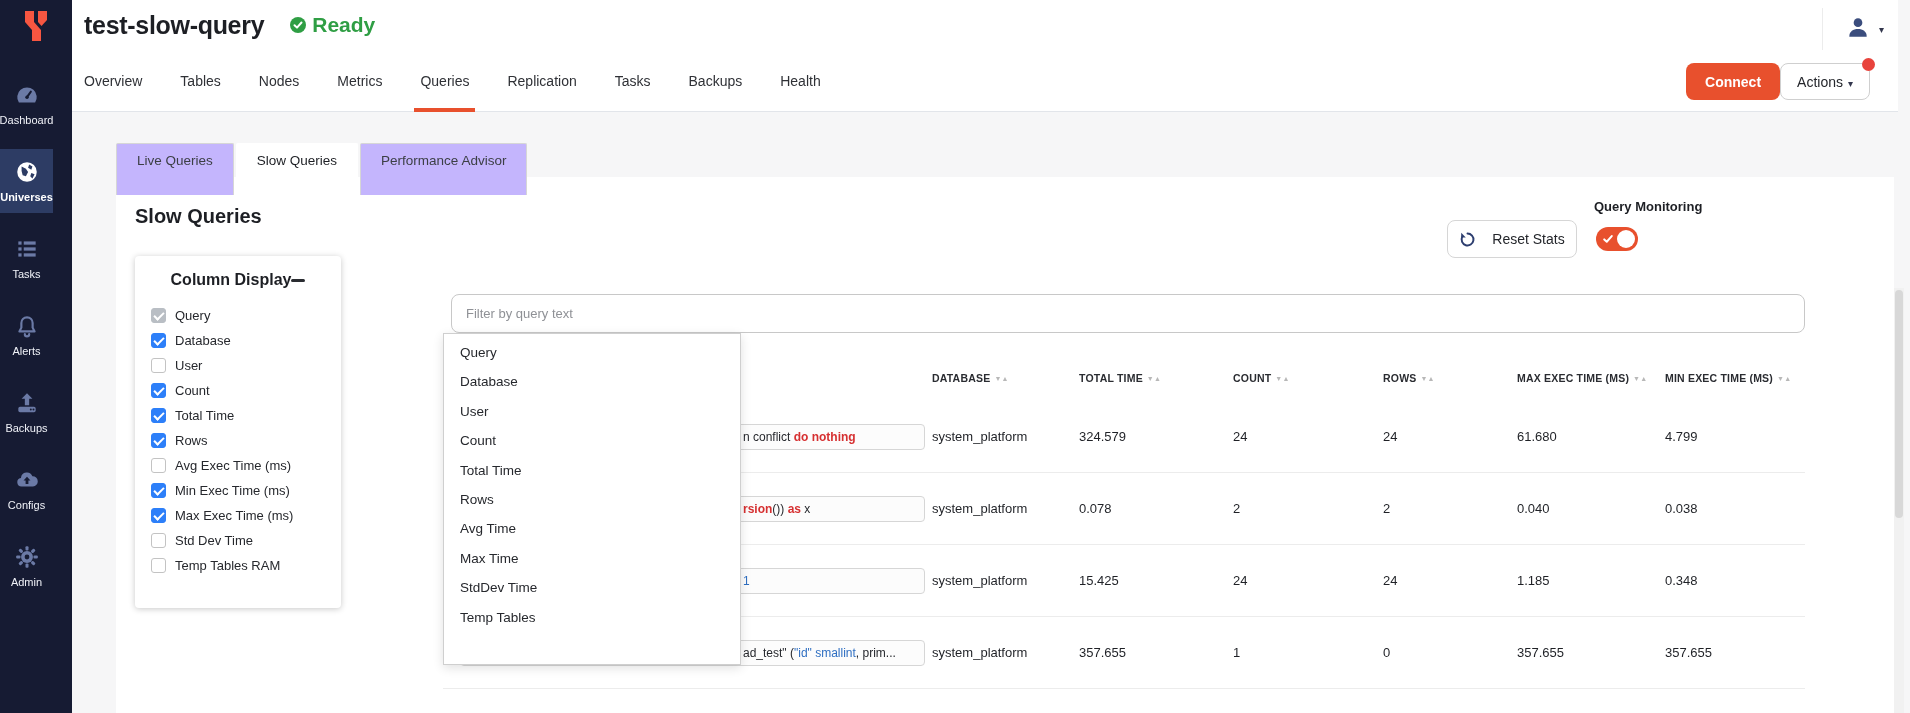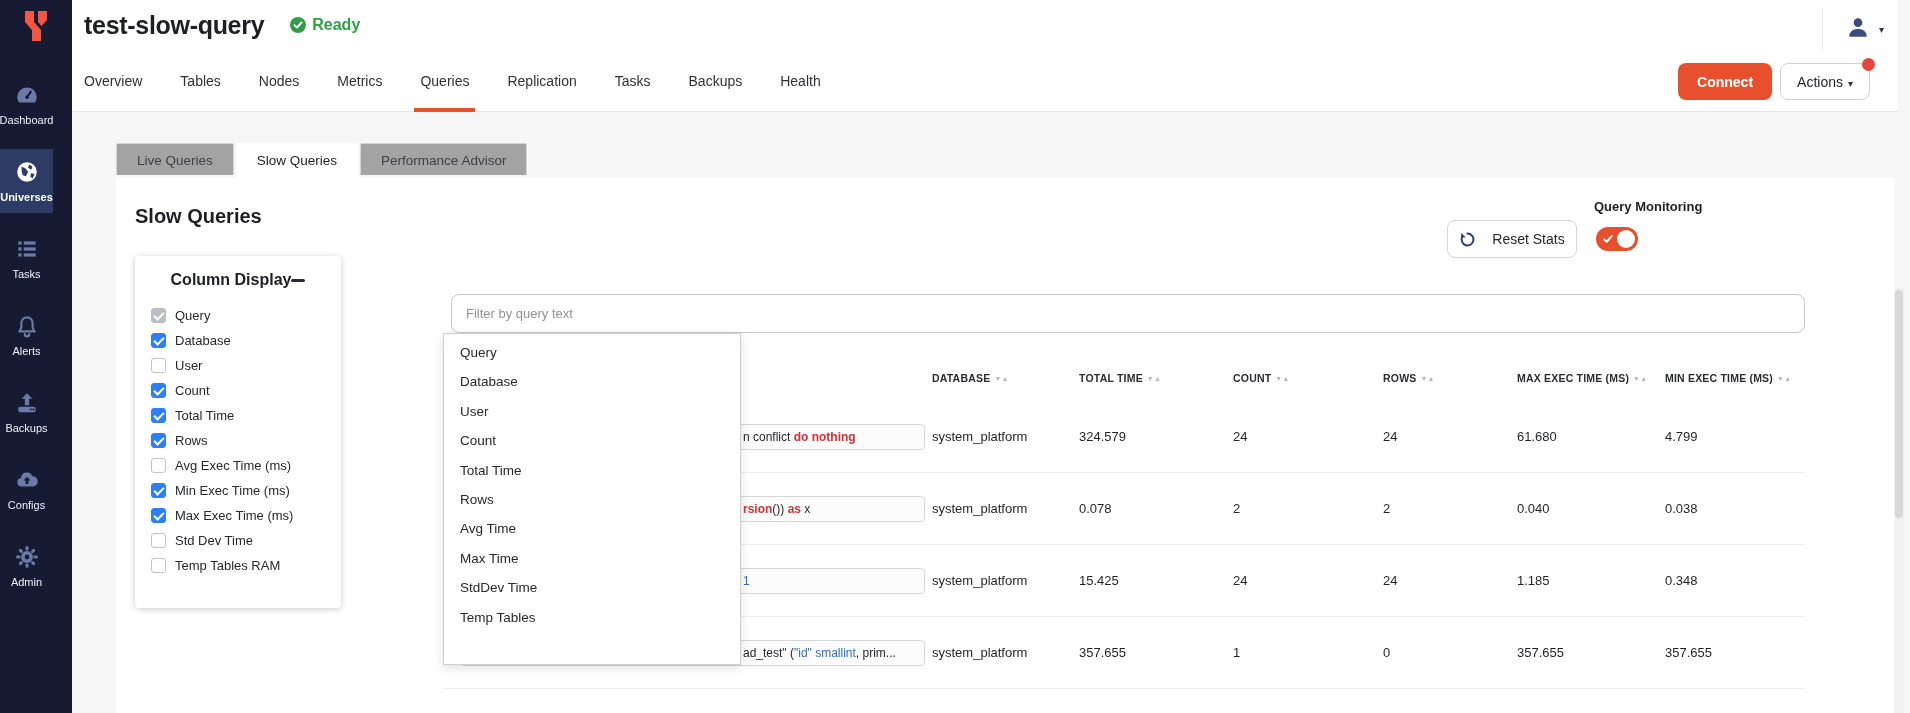--- a/index.html
+++ b/index.html
@@ -14,35 +14,35 @@
   .side-item .side-icon { color:#6b7aa6; display:flex; }
   .side-item .side-label { color:#f0f2f8; font-size:11px; }
   .side-item.active { background:#2d3c64; }
   .side-item.active .side-icon { color:#ffffff; }
   .side-item.active .side-label { color:#ffffff; font-weight:bold; }
 
   
   .header { position:absolute; left:60px; top:0; width:1838px; height:112px; background:#ffffff; border-bottom:1px solid #e2e5ea; z-index:40; }
   .header-row1 { position:absolute; left:0; top:0; right:0; height:50px; display:flex; align-items:center; }
   .uni-title { font-size:25px; font-weight:bold; color:#1d1f24; margin-left:24px; letter-spacing:-0.3px; }
-  .ready-badge { display:flex; align-items:center; gap:6px; margin-left:26px; color:#2f9e44; font-size:16px; font-weight:bold; }
+  .ready-badge { display:flex; align-items:center; gap:6px; margin-left:26px; color:#2f9e44; font-size:21px; font-weight:bold; }
   .header-right { position:absolute; right:14px; top:8px; height:42px; display:flex; align-items:center; gap:8px; border-left:1px solid #ececec; padding-left:22px; }
   .avatar-caret { font-size:10px; color:#33374d; }
   .nav-tabs { position:absolute; left:24px; top:50px; height:62px; display:flex; align-items:center; gap:38px; }
   .nav-tab { font-size:14px; color:#2f3136; cursor:pointer; position:relative; height:62px; display:flex; align-items:center; }
   .nav-tab.active::after { content:""; position:absolute; left:-6px; right:-6px; bottom:0; height:4px; background:#e8502d; }
-  .hdr-buttons { position:absolute; right:28px; top:63px; display:flex; gap:8px; }
+  .hdr-buttons { position:absolute; right:28px; top:63px; display:flex; }
   .btn-connect { background:#e8502d; color:#fff; font-weight:bold; font-size:14px; border:none; border-radius:8px; padding:0 19px; height:37px; cursor:pointer; }
   .btn-actions { position:relative; background:#fff; color:#24262b; font-size:14px; border:1px solid #cfcfcf; border-radius:8px; padding:0 16px; height:37px; cursor:pointer; }
   .btn-actions .caret { font-size:10px; color:#33374d; margin-left:5px; }
   .notif-dot { position:absolute; top:-6px; right:-6px; width:13px; height:13px; background:#e8433c; border-radius:50%; }
 
   
   .subtabs { position:absolute; left:116px; top:143px; display:flex; gap:2px; z-index:30; }
-  .subtab { height:32px; line-height:34px; padding:0 20px; font-size:13.5px; color:#3c3f45; background:#a3a3a3; border:1px solid #d6d6d6; border-bottom:none; border-radius:2px 2px 0 0; cursor:pointer; }
+  .subtab { height:52px; line-height:34px; padding:0 20px; font-size:13.5px; color:#3c3f45; background:#c4b5fd; border:1px solid #d6d6d6; border-bottom:none; border-radius:2px 2px 0 0; cursor:pointer; }
   .subtab.active { background:#ffffff; border-color:#ffffff; height:35px; color:#1d1f24; }
 
   
   .panel { position:absolute; left:116px; top:177px; width:1778px; height:536px; background:#ffffff; z-index:20; }
   .page-heading { position:absolute; left:19px; top:28px; font-size:20px; font-weight:bold; color:#1d1f24; }
   .btn-reset { position:absolute; left:1331px; top:43px; width:130px; height:38px; background:#fff; border:1px solid #d6d6d6; border-radius:8px; font-size:14px; color:#24262b; display:flex; align-items:center; justify-content:center; gap:16px; cursor:pointer; }
   .qm-label { position:absolute; left:1478px; top:22px; font-size:13px; font-weight:bold; color:#1d1f24; }
   .toggle { position:absolute; left:1480px; top:50px; width:42px; height:24px; border-radius:12px; background:#e8502d; cursor:pointer; }
   .toggle .knob { position:absolute; right:3px; top:3px; width:18px; height:18px; background:#fff; border-radius:50%; }
   .toggle svg { position:absolute; left:7px; top:7px; }

